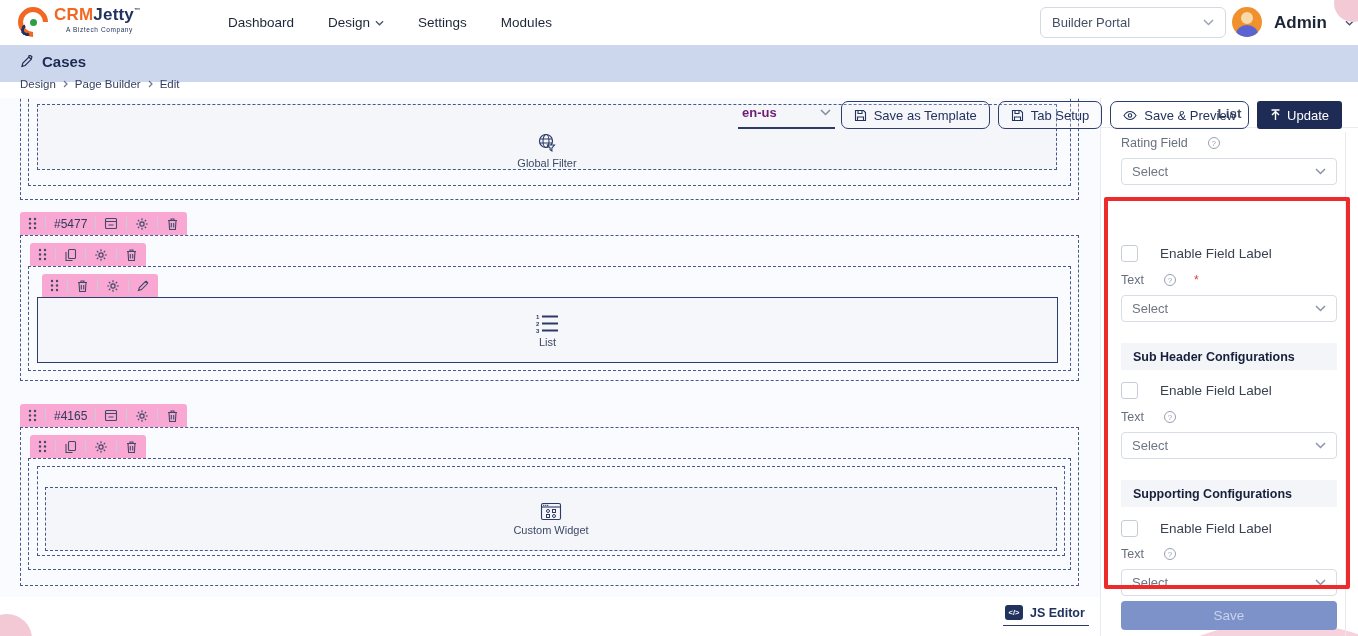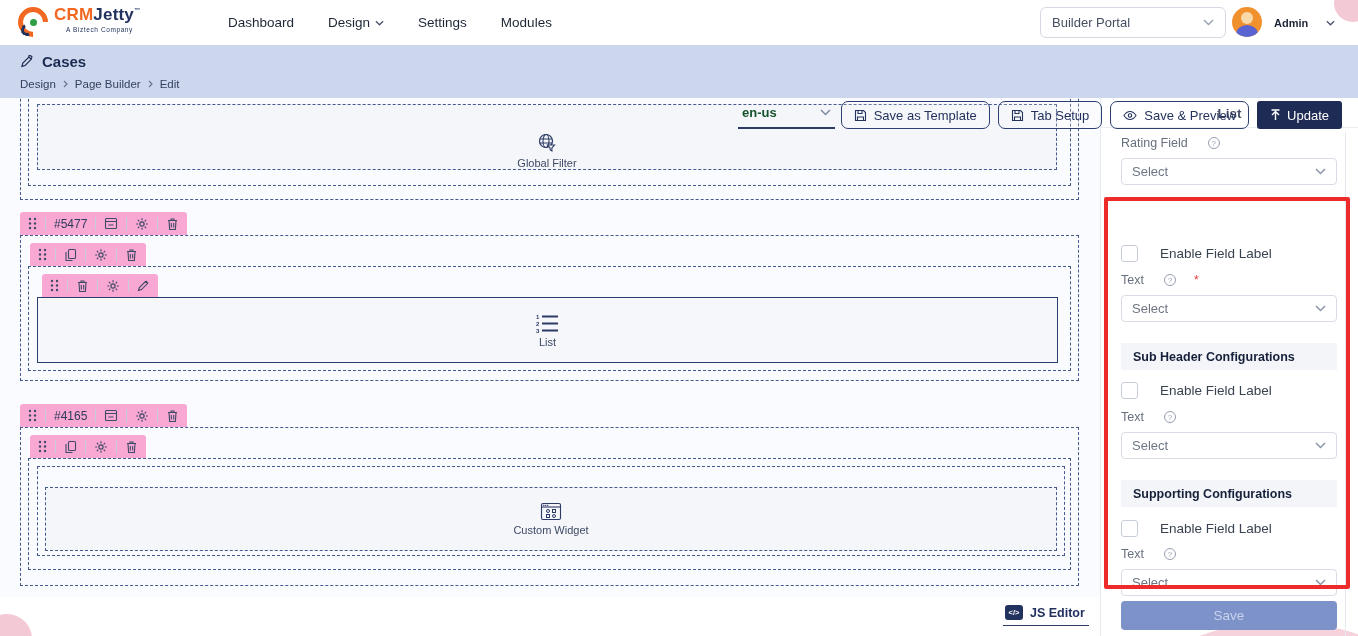--- a/index.html
+++ b/index.html
@@ -23,31 +23,31 @@
   .brand-tag { color:#22325e; font-size:6.5px; letter-spacing:.6px; margin-top:1px; padding-left:12px; }
   .topnav { position:absolute; left:228px; top:0; height:45px; display:flex; align-items:center; gap:34px; }
   .topnav-item { display:flex; align-items:center; gap:5px; font-size:13.5px; color:#1d2636; font-weight:500; cursor:pointer; }
   .portal-select { position:absolute; left:1040px; top:7px; width:186px; height:31px; border:1px solid #d4d9e2;
                    border-radius:6px; background:#fff; display:flex; align-items:center; justify-content:space-between;
                    padding:0 11px; font-size:13px; color:#454f61; }
   .avatar { position:absolute; left:1232px; top:7px; width:30px; height:30px; border-radius:50%; background:#f0912d; overflow:hidden; }
   .avatar-head { position:absolute; left:9px; top:5px; width:12px; height:12px; border-radius:50%; background:#f9d9a8; }
   .avatar-body { position:absolute; left:4px; top:18px; width:22px; height:18px; border-radius:50%; background:#5964d2; }
   .admin-menu { position:absolute; left:1274px; top:0; height:45px; display:flex; align-items:center; gap:18px;
-                font-size:11px; font-weight:600; color:#1d2636; cursor:pointer; }
-
-  
-  .subbar { position:absolute; left:0; top:45px; width:1358px; height:53px; background:#ccd6ec; z-index:5; }
+                font-size:17px; font-weight:600; color:#1d2636; cursor:pointer; }
+
+  
+  .subbar { position:absolute; left:0; top:45px; width:1358px; height:37px; background:#ccd6ec; z-index:5; }
   .title-row { position:absolute; left:20px; top:8px; display:flex; align-items:center; gap:8px; }
   .page-title { font-size:15px; font-weight:bold; color:#1c2b52; }
   .crumbs { position:absolute; left:20px; top:33px; display:flex; align-items:center; gap:7px;
             font-size:11.5px; color:#35415f; }
   .lang-select { position:absolute; left:738px; top:57px; width:97px; height:27px; border-bottom:2px solid #2c3a66;
                  display:flex; align-items:center; justify-content:space-between; padding:0 4px 4px 4px;
-                 font-size:13px; font-weight:bold; color:#14532d; cursor:pointer; }
+                 font-size:13px; font-weight:bold; color:#701a75; cursor:pointer; }
   .subbar-btns { position:absolute; right:16px; top:56px; display:flex; gap:8px; }
   .btn-ghost { height:28px; border:1px solid #2d3f70; border-radius:7px; background:rgba(255,255,255,0.18);
                display:flex; align-items:center; gap:7px; padding:0 12px; font-size:13px; color:#24335e; cursor:pointer;text-align:right; }
   .btn-primary { height:28px; border:none; border-radius:3px; background:#1e2b55; color:#fff;
                  display:flex; align-items:center; gap:6px; padding:0 13px; font-size:13px; cursor:pointer; }
 
   
   .canvas { position:absolute; left:0; top:98px; width:1100px; height:499px; background:#fafbfe; overflow:hidden; z-index:1; }
   .dashed { position:absolute; border:1px dashed #46598c; }
   .widgetbox { position:absolute; border:1px dashed #46598c; background:#f4f6fa; display:flex; flex-direction:column;

